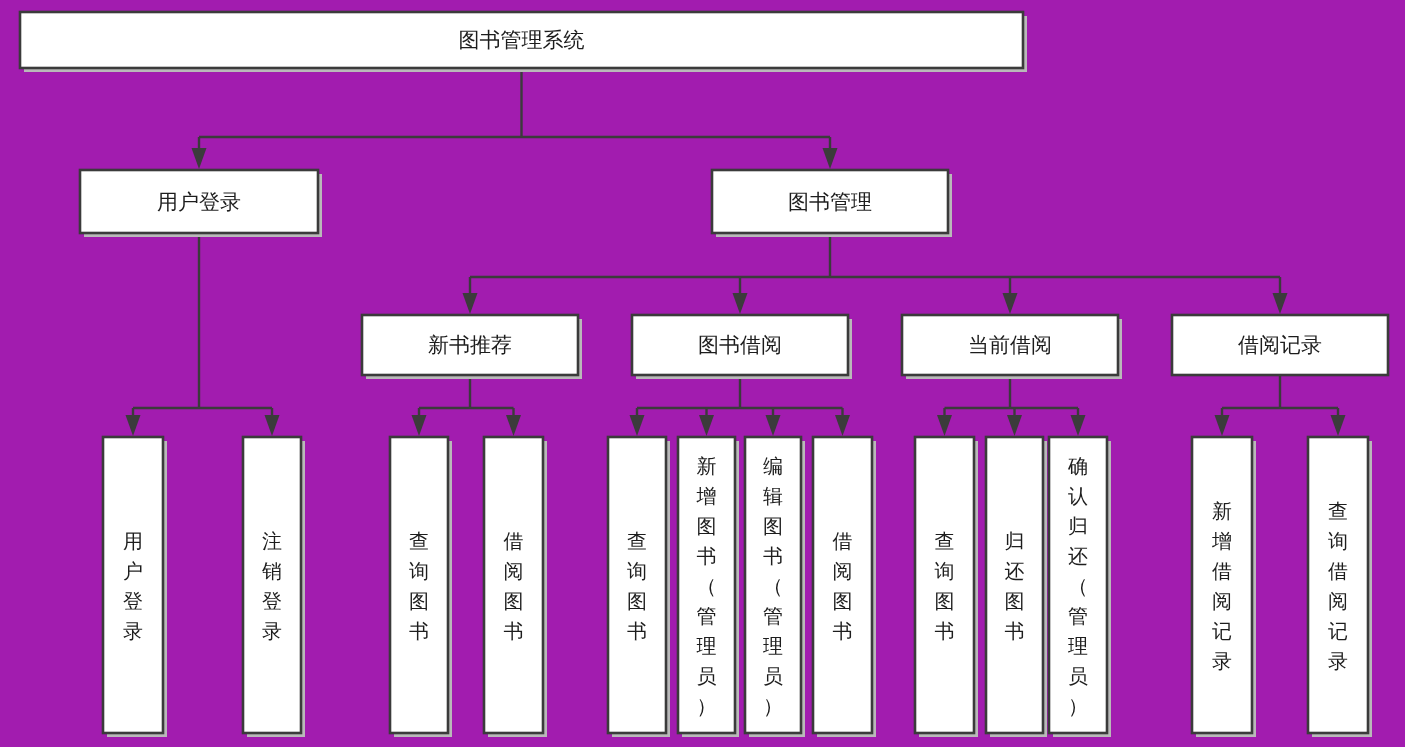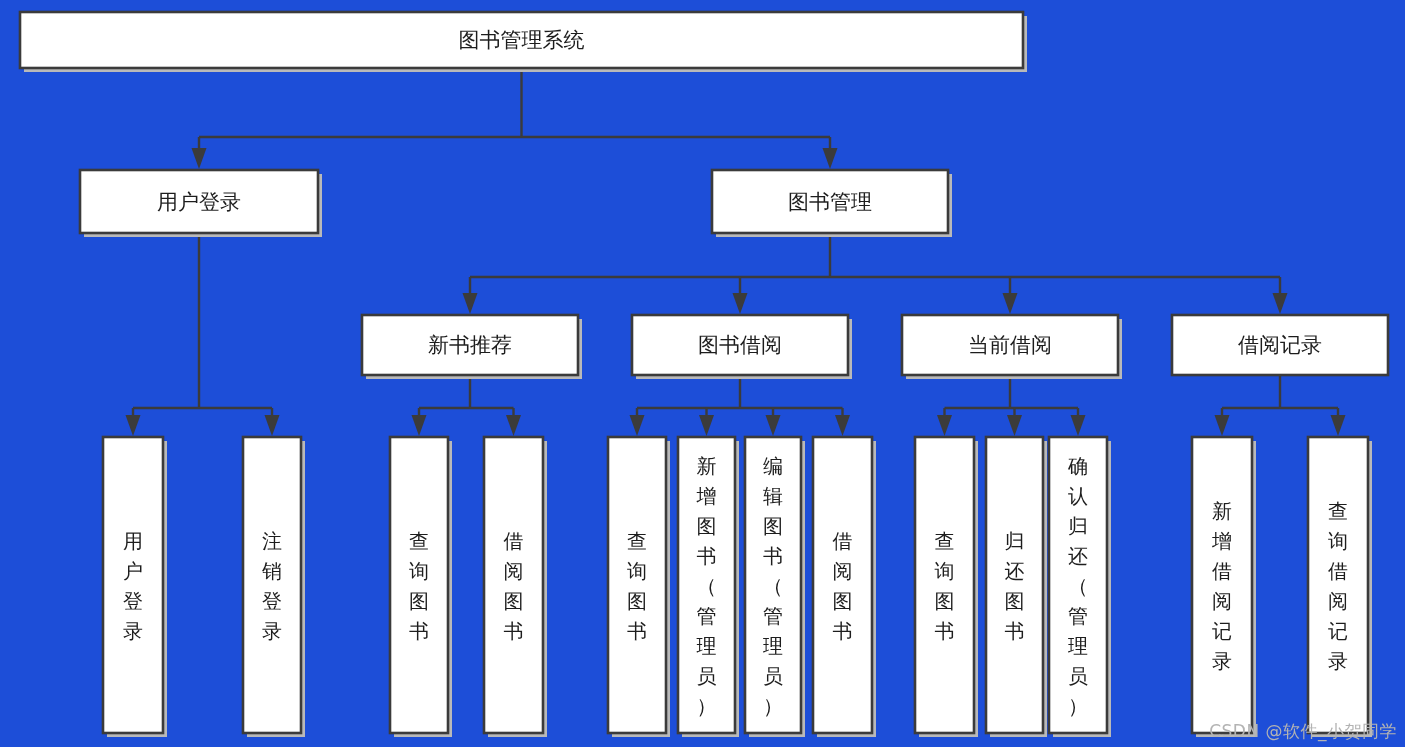--- a/index.html
+++ b/index.html
@@ -1,20 +1,20 @@
 <!DOCTYPE html>
 <html><head>
 <meta charset="utf-8">
 <style>
   html,body{margin:0;padding:0;background:#ffffff;}
   body{
     font-family:"DejaVu Sans","Liberation Sans",sans-serif;
     width:1405px;height:747px;overflow:hidden;
   }
-  #stage{position:relative;width:1405px;height:747px;background:#1d4ed8;}
+  #stage{position:relative;width:1405px;height:747px;background:#a21caf;}
   svg#chart{position:absolute;left:0;top:0;width:1405px;height:747px;display:block;}
   .node-box{fill:#ffffff;stroke:#3b3b3b;stroke-width:2.6;}
   .node-shadow{fill:#b9b9b9;}
   .link{stroke:#3b3b3b;stroke-width:2.4;fill:none;}
   .arrow-head{fill:#3b3b3b;stroke:none;}
   .node-label{
     font-family:"DejaVu Sans","Liberation Sans",sans-serif;
     font-size:21px;fill:#1d1d1d;text-anchor:middle;
     dominant-baseline:middle;
   }
@@ -184,14 +184,13 @@
           <text class="leaf-label" x="1222" y="518.4"><tspan x="1222" dy="0">新</tspan><tspan x="1222" dy="30">增</tspan><tspan x="1222" dy="30">借</tspan><tspan x="1222" dy="30">阅</tspan><tspan x="1222" dy="30">记</tspan><tspan x="1222" dy="30">录</tspan></text>
         </g>
         <g>
           <rect class="node-shadow" x="1312" y="441" width="60" height="296"></rect>
           <rect class="node-box" x="1308" y="437" width="60" height="296"></rect>
           <text class="leaf-label" x="1338" y="518.4"><tspan x="1338" dy="0">查</tspan><tspan x="1338" dy="30">询</tspan><tspan x="1338" dy="30">借</tspan><tspan x="1338" dy="30">阅</tspan><tspan x="1338" dy="30">记</tspan><tspan x="1338" dy="30">录</tspan></text>
         </g>
       </g>
   </svg>
 
-  <div class="watermark">CSDN @软件_小贺同学</div>
 </div>
 
 </body></html>

